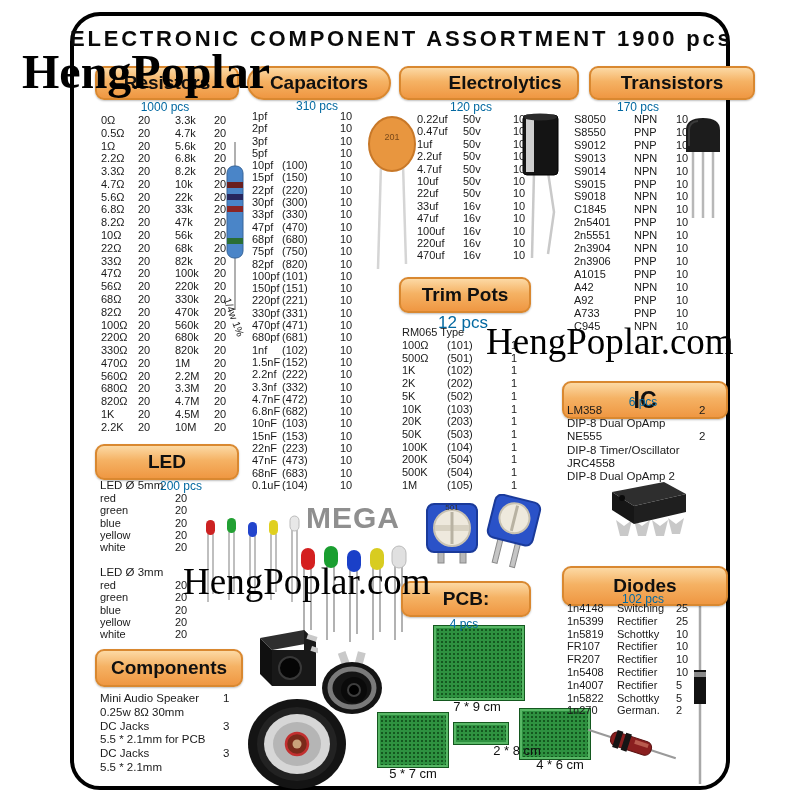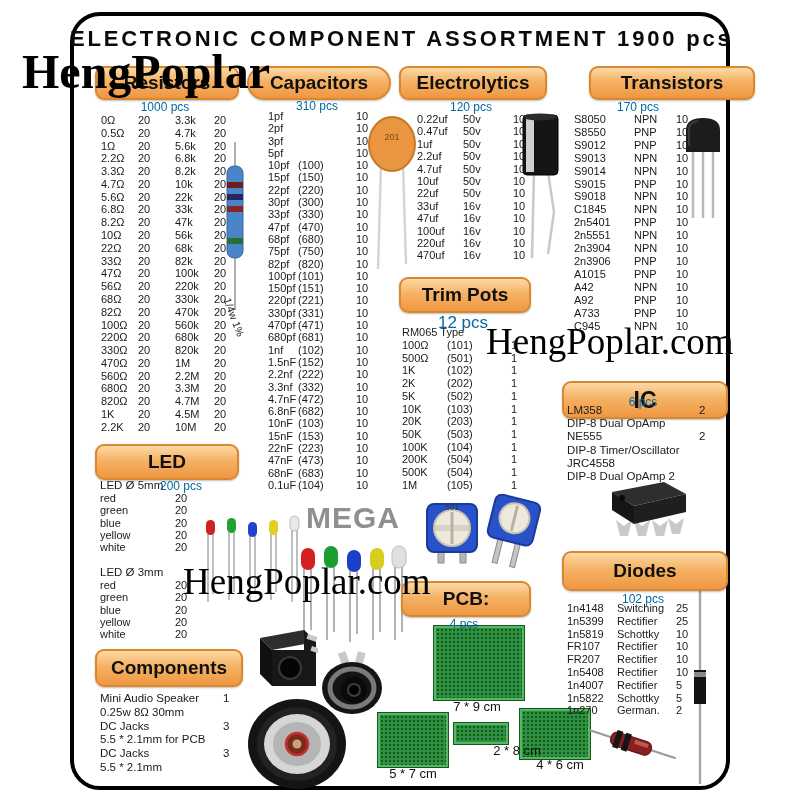--- a/index.html
+++ b/index.html
@@ -48,42 +48,42 @@
   <div class="card"></div>
 
   <div class="title">ELECTRONIC COMPONENT ASSORTMENT 1900 pcs</div>
 
   <div class="sec-header" style="left:95px;top:66px;width:140px;height:30px;">
       <span>Resistors</span>
     </div>
   <div class="sec-header" style="left:247px;top:66px;width:140px;height:30px;border-radius:17px;">
       <span>Capacitors</span>
     </div>
-  <div class="sec-header" style="left:399px;top:66px;width:144px;height:30px;">
+  <div class="sec-header" style="left:399px;top:66px;width:144px;height:30px;padding-left:32px;">
       <span>Electrolytics</span>
     </div>
   <div class="sec-header" style="left:557px;top:66px;width:162px;height:30px;margin-left:32px;">
       <span>Transistors</span>
     </div>
   <div class="sec-header" style="left:399px;top:277px;width:128px;height:32px;">
       <span>Trim Pots</span>
     </div>
   <div class="sec-header" style="left:562px;top:357px;width:162px;height:34px;font-size:23px;margin-top:24px;">
       <span>IC</span>
     </div>
   <div class="sec-header" style="left:95px;top:444px;width:140px;height:32px;">
       <span>LED</span>
     </div>
   <div class="sec-header" style="left:95px;top:649px;width:144px;height:34px;">
       <span>Components</span>
     </div>
   <div class="sec-header" style="left:401px;top:581px;width:126px;height:32px;">
       <span>PCB:</span>
     </div>
-  <div class="sec-header" style="left:562px;top:551px;width:162px;height:36px;text-align:center;">
+  <div class="sec-header" style="left:562px;top:566px;width:162px;height:36px;text-align:center;">
       <span>Diodes</span>
     </div>
 
   <div class="count" style="left:95px;top:100px;width:140px;">1000 pcs</div>
   <div class="count" style="left:247px;top:99px;width:140px;">310 pcs</div>
   <div class="count" style="left:399px;top:100px;width:144px;">120 pcs</div>
   <div class="count" style="left:557px;top:100px;width:162px;">170 pcs</div>
   <div class="count" style="left:399px;top:313px;width:128px;font-size:17px;">12 pcs</div>
   <div class="count" style="left:562px;top:395px;width:162px;">6 pcs</div>
   <div class="count" style="left:160px;top:479px;width:60px;text-align:left;">200 pcs</div>
@@ -237,21 +237,21 @@
     </div>
       <div class="row">
       <span class="c0">2.2K</span>
       <span class="c1">20</span>
       <span class="c2">10M</span>
       <span class="c3">20</span>
     </div>
     </div>
   <div class="note-rot">1/4w 1%</div>
 
-  <div class="list cap-list" style="left:268px;top:110px;width:104px;">
+  <div class="list cap-list" style="left:252px;top:110px;width:104px;">
       <div class="row">
       <span class="c0">1pf</span>
       <span class="c1"></span>
       <span class="c2">10</span>
     </div>
       <div class="row">
       <span class="c0">2pf</span>
       <span class="c1"></span>
       <span class="c2">10</span>
     </div>

